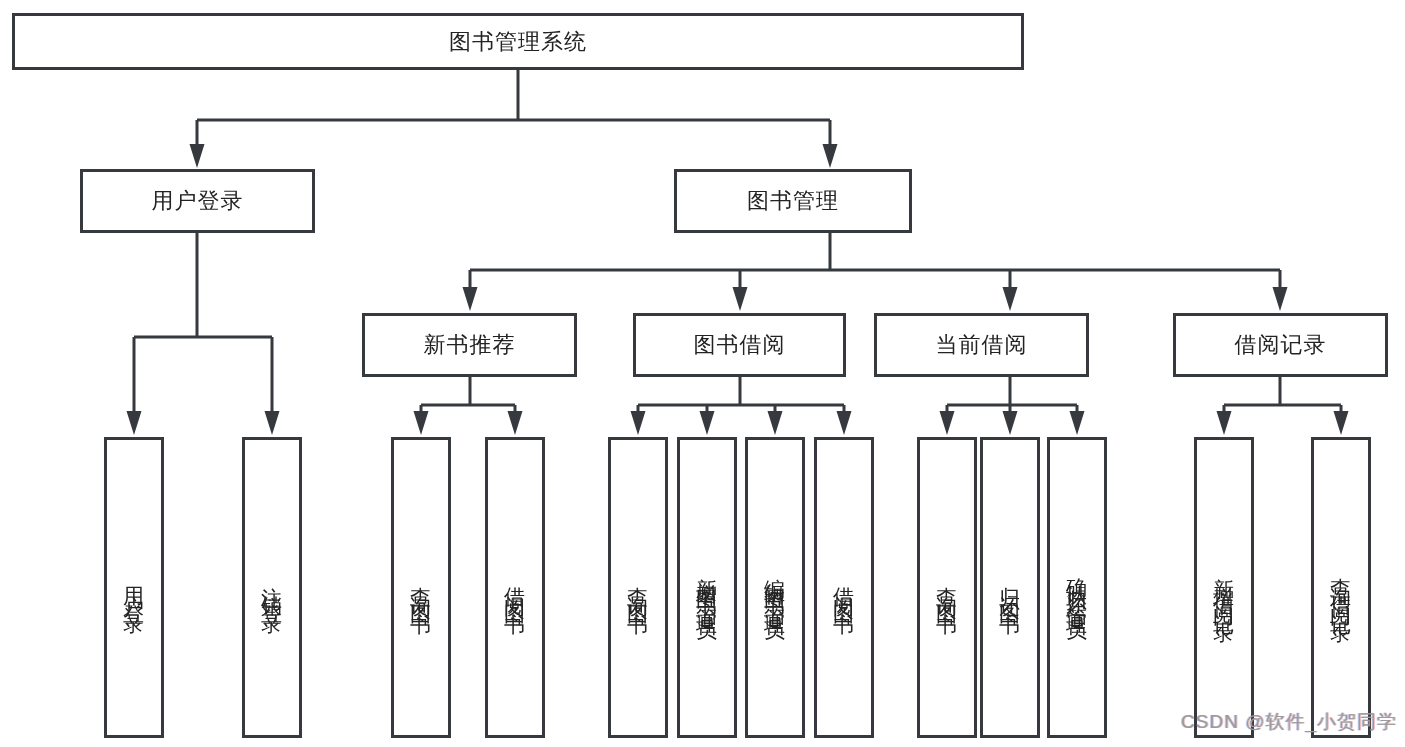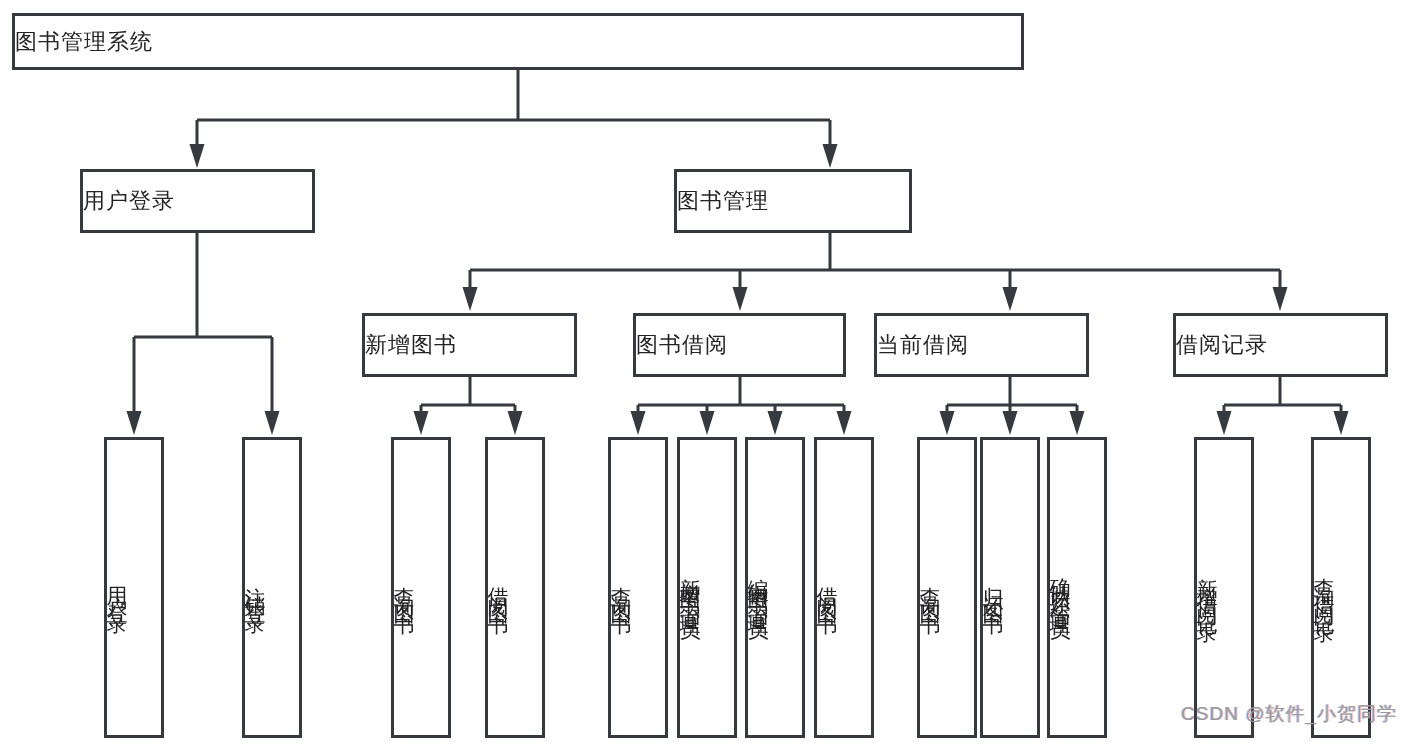--- a/index.html
+++ b/index.html
@@ -20,40 +20,40 @@
   .connectors{position:absolute;left:0;top:0;z-index:0;}
   .cline{fill:none;stroke:var(--line);stroke-width:3;}
   .ahead{fill:var(--line);stroke:none;}
   .node{
     position:absolute;
     box-sizing:border-box;
     background:#fff;
     border:3px solid var(--line);
     display:flex;
     align-items:center;
-    justify-content:flex-start;
+    justify-content:center;
     z-index:1;
   }
   .hbox .lbl{
     font-size:22px;
     letter-spacing:1px;
     white-space:nowrap;
   }
   .vbox .lbl{
     writing-mode:vertical-rl;
     text-orientation:mixed;
     font-size:21px;
     letter-spacing:9px;
     line-height:1;
   }
   .vbox .lbl.tight{letter-spacing:6px;}
   .watermark{
     position:absolute;
     right:8px;
-    bottom:20px;
+    bottom:12px;
     z-index:2;
     font-size:19px;
     color:var(--wm);
     letter-spacing:1px;
     text-shadow:1px 0 rgba(205,80,80,.35), -1px 0 rgba(80,110,205,.35);
     white-space:nowrap;
   }
 </style>
 </head>
 <body>
@@ -101,21 +101,21 @@
   </div>
 
   <div class="node hbox" style="left:80px;top:169px;width:235px;height:64px">
     <span class="lbl">用户登录</span>
   </div>
   <div class="node hbox" style="left:674px;top:169px;width:238px;height:64px">
     <span class="lbl">图书管理</span>
   </div>
 
   <div class="node hbox" style="left:362px;top:313px;width:215px;height:64px">
-    <span class="lbl">新增图书</span>
+    <span class="lbl">新书推荐</span>
   </div>
   <div class="node hbox" style="left:633px;top:313px;width:213px;height:64px">
     <span class="lbl">图书借阅</span>
   </div>
   <div class="node hbox" style="left:874px;top:313px;width:215px;height:64px">
     <span class="lbl">当前借阅</span>
   </div>
   <div class="node hbox" style="left:1173px;top:313px;width:215px;height:64px">
     <span class="lbl">借阅记录</span>
   </div>

